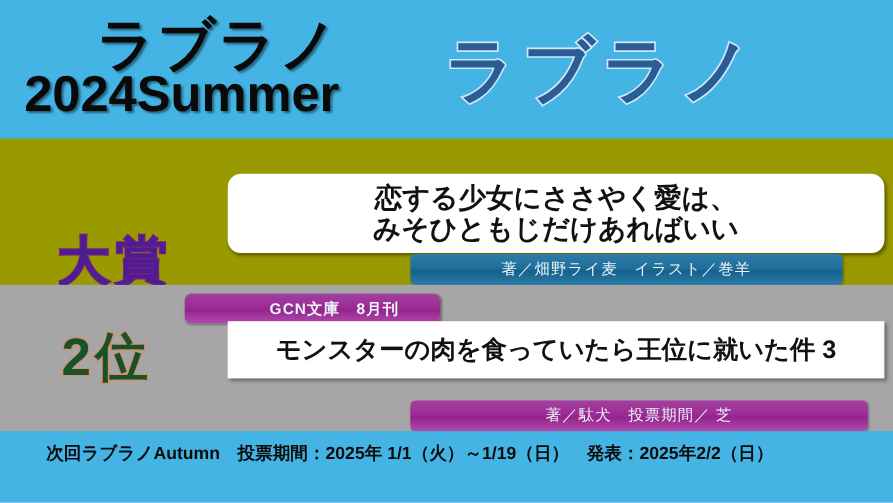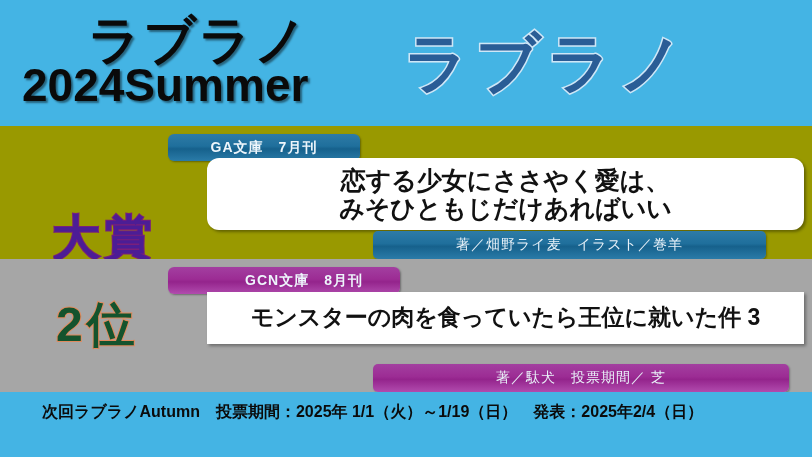--- a/index.html
+++ b/index.html
@@ -202,34 +202,33 @@
 <div id="slide">
 
   <div class="header">
     <div class="brand-line1">ラブラノ</div>
     <div class="brand-line2">2024Summer</div>
     <div class="result-title">ラブラノ</div>
   </div>
 
   <div class="row row-gold">
     <div class="rank rank-gold">大賞</div>
-    <div class="pill pill-blue">GA文庫　7月刊</div>
     <div class="card card-gold">
       <div class="book-title title-gold">恋する少女にささやく愛は、
 みそひともじだけあればいい</div>
     </div>
     <div class="credits credits-gold">著／畑野ライ麦　イラスト／巻羊</div>
   </div>
 
   <div class="row row-silver">
     <div class="rank rank-silver">2位</div>
     <div class="pill pill-purple">GCN文庫　8月刊</div>
     <div class="card card-silver">
       <div class="book-title title-silver">モンスターの肉を食っていたら王位に就いた件 3</div>
     </div>
     <div class="credits credits-silver">著／駄犬　投票期間／ 芝</div>
   </div>
 
   <div class="footer">
-    <div class="footer-text">次回ラブラノAutumn　投票期間：2025年 1/1（火）～1/19（日）　発表：2025年2/4（日）</div>
+    <div class="footer-text">次回ラブラノAutumn　投票期間：2025年 1/1（火）～1/19（日）　発表：2025年2/2（日）</div>
   </div>
 
 </div>
 
 </body></html>

